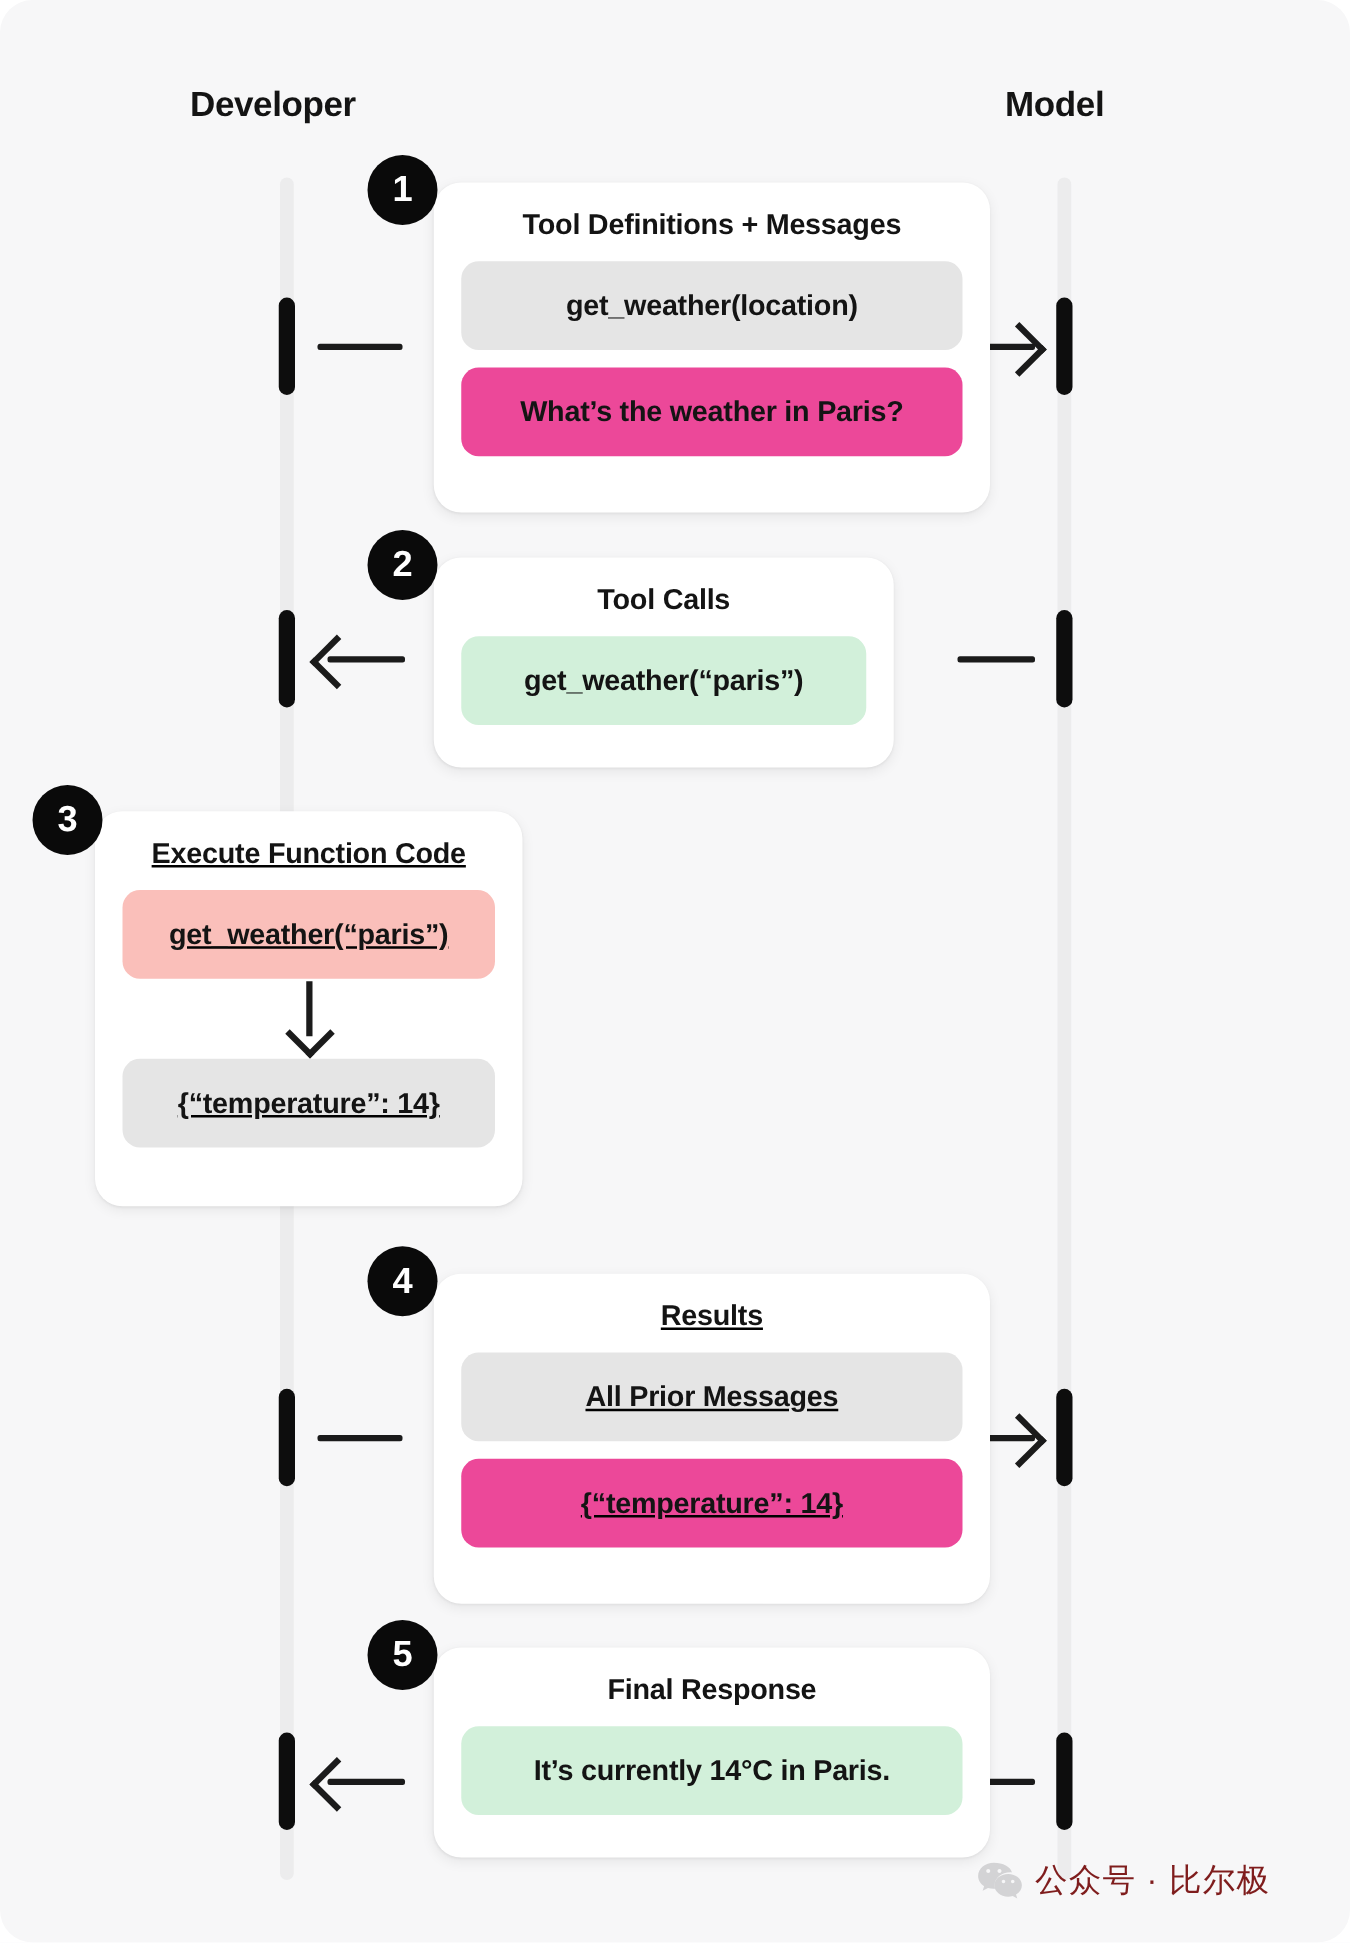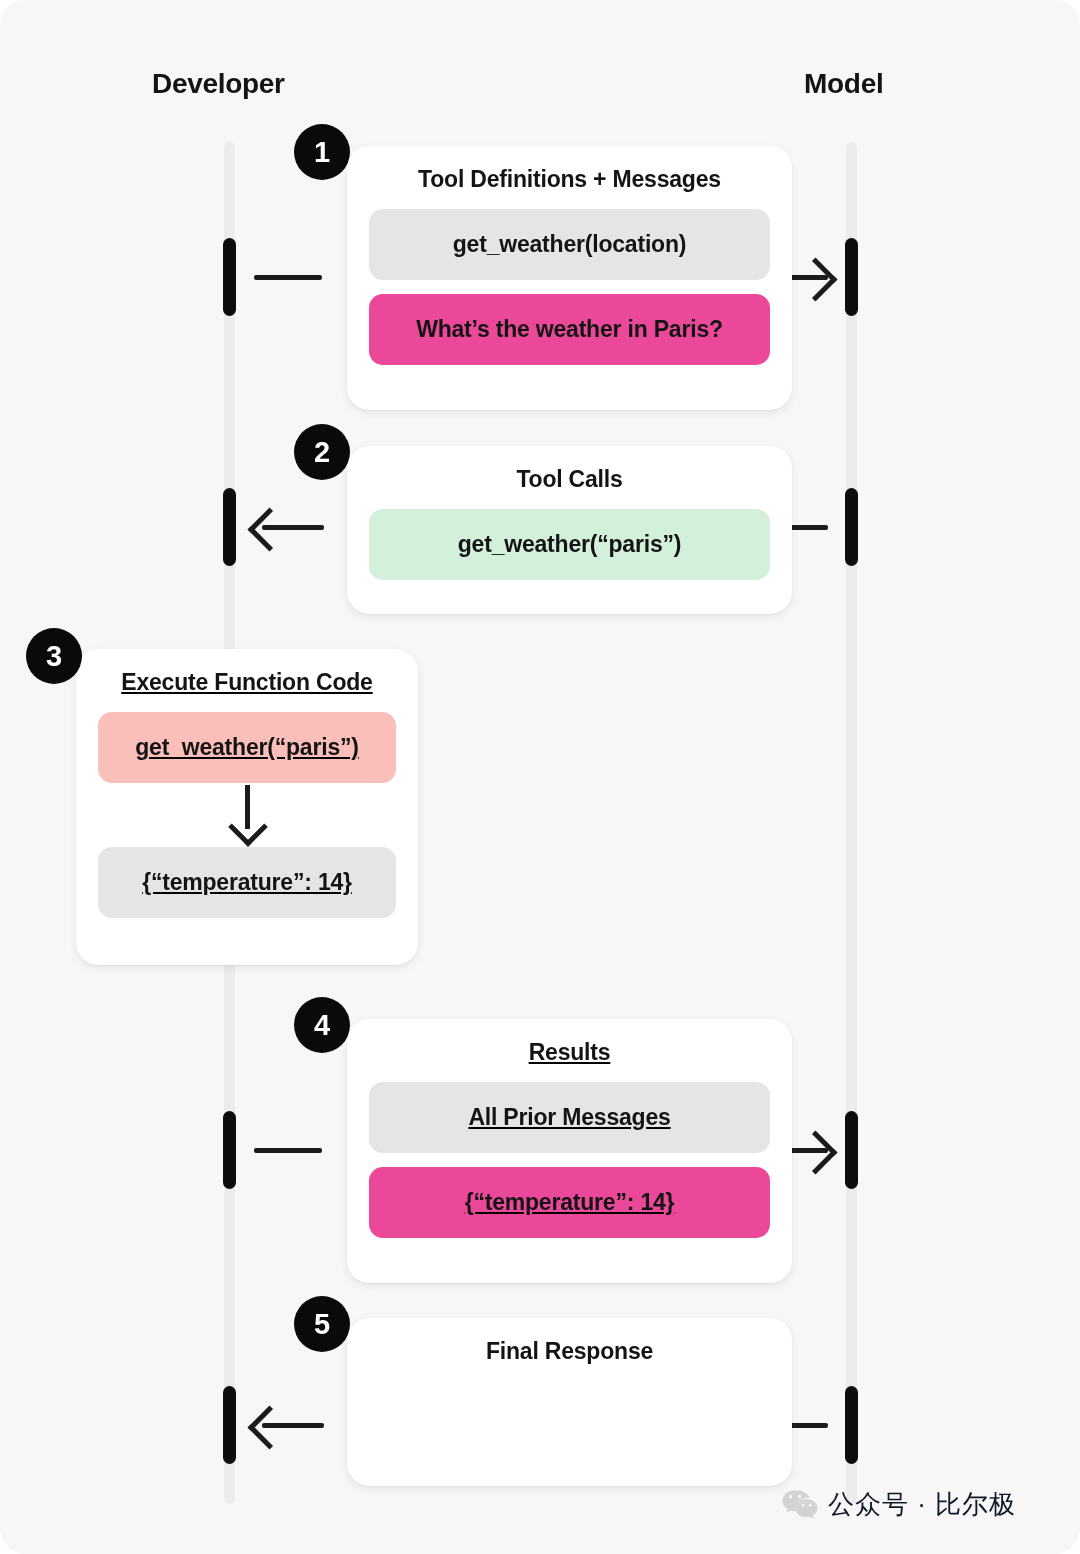--- a/index.html
+++ b/index.html
@@ -145,21 +145,21 @@
   }
 
   
   #watermark {
     position: absolute;
     left: 782px;
     top: 1487px;
     display: flex;
     align-items: center;
     gap: 10px;
-    color: #0f172a;
+    color: #7f1d1d;
     font-size: 26px;
     font-weight: 500;
     letter-spacing: 1px;
     white-space: nowrap;
   }
   #watermark svg { display: block; }
 </style>
 </head>
 <body>
 
@@ -199,21 +199,21 @@
   <div class="conn-line" style="left:262px; top:1423px; width:62px;"></div>
   <div class="arrow-head left" style="left:254px; top:1412px;"></div>
 
   <div class="card" style="left:319px; top:146px; width:445px; height:264px;">
     <div class="card-title">Tool Definitions + Messages</div>
     <div class="pill pill-gray">get_weather(location)</div>
     <div class="pill pill-blue">What’s the weather in Paris?</div>
   </div>
   <div class="badge" style="left:294px; top:124px;">1</div>
 
-  <div class="card" style="left:319px; top:446px; width:445px; height:168px;">
+  <div class="card" style="left:319px; top:446px; width:368px; height:168px;">
     <div class="card-title">Tool Calls</div>
     <div class="pill pill-green">get_weather(“paris”)</div>
   </div>
   <div class="badge" style="left:294px; top:424px;">2</div>
 
   <div class="card" style="left:48px; top:649px; width:342px; height:316px;text-decoration:underline;">
     <div class="card-title">Execute Function Code</div>
     <div class="pill pill-pink" style="margin-bottom:0;">get_weather(“paris”)</div>
     <div class="down-arrow">
       <div class="shaft"></div>
@@ -225,20 +225,21 @@
 
   <div class="card" style="left:319px; top:1019px; width:445px; height:264px;text-decoration:underline;">
     <div class="card-title">Results</div>
     <div class="pill pill-gray">All Prior Messages</div>
     <div class="pill pill-blue">{“temperature”: 14}</div>
   </div>
   <div class="badge" style="left:294px; top:997px;">4</div>
 
   <div class="card" style="left:319px; top:1318px; width:445px; height:168px;">
     <div class="card-title">Final Response</div>
+    <div class="pill pill-green">It’s currently 14°C in Paris.</div>
   </div>
   <div class="badge" style="left:294px; top:1296px;">5</div>
 
   <div id="watermark">
     <span>
       <svg width="36" height="31" viewBox="0 0 36 31" fill="#d3d3d5" xmlns="http://www.w3.org/2000/svg" aria-hidden="true">
         <path d="M13.1 1.2C6.1 1.2 0.5 5.9 0.5 11.7c0 3.3 1.9 6.3 4.8 8.2l-1.2 3.7 4.3-2.2c1.4 0.4 2.9 0.6 4.5 0.6 0.4 0 0.8 0 1.2-0.1-0.3-0.9-0.4-1.8-0.4-2.7 0-5.8 5.6-10.4 12.5-10.4 0.5 0 1 0 1.4 0.1C26.5 4.5 20.4 1.2 13.1 1.2zM8.6 9.3c-0.9 0-1.6-0.7-1.6-1.6s0.7-1.6 1.6-1.6 1.6 0.7 1.6 1.6S9.5 9.3 8.6 9.3zM17.6 9.3c-0.9 0-1.6-0.7-1.6-1.6s0.7-1.6 1.6-1.6 1.6 0.7 1.6 1.6S18.5 9.3 17.6 9.3z"></path>
         <path d="M35.5 19.2c0-5-4.9-9.1-11-9.1s-11 4.1-11 9.1 4.9 9.1 11 9.1c1.3 0 2.5-0.2 3.7-0.5l3.6 1.9-1-3.1C33.8 24.8 35.5 22.2 35.5 19.2zM20.8 17.6c-0.8 0-1.4-0.6-1.4-1.4s0.6-1.4 1.4-1.4 1.4 0.6 1.4 1.4S21.6 17.6 20.8 17.6zM28.2 17.6c-0.8 0-1.4-0.6-1.4-1.4s0.6-1.4 1.4-1.4 1.4 0.6 1.4 1.4S29 17.6 28.2 17.6z"></path>
       </svg>
     </span>

